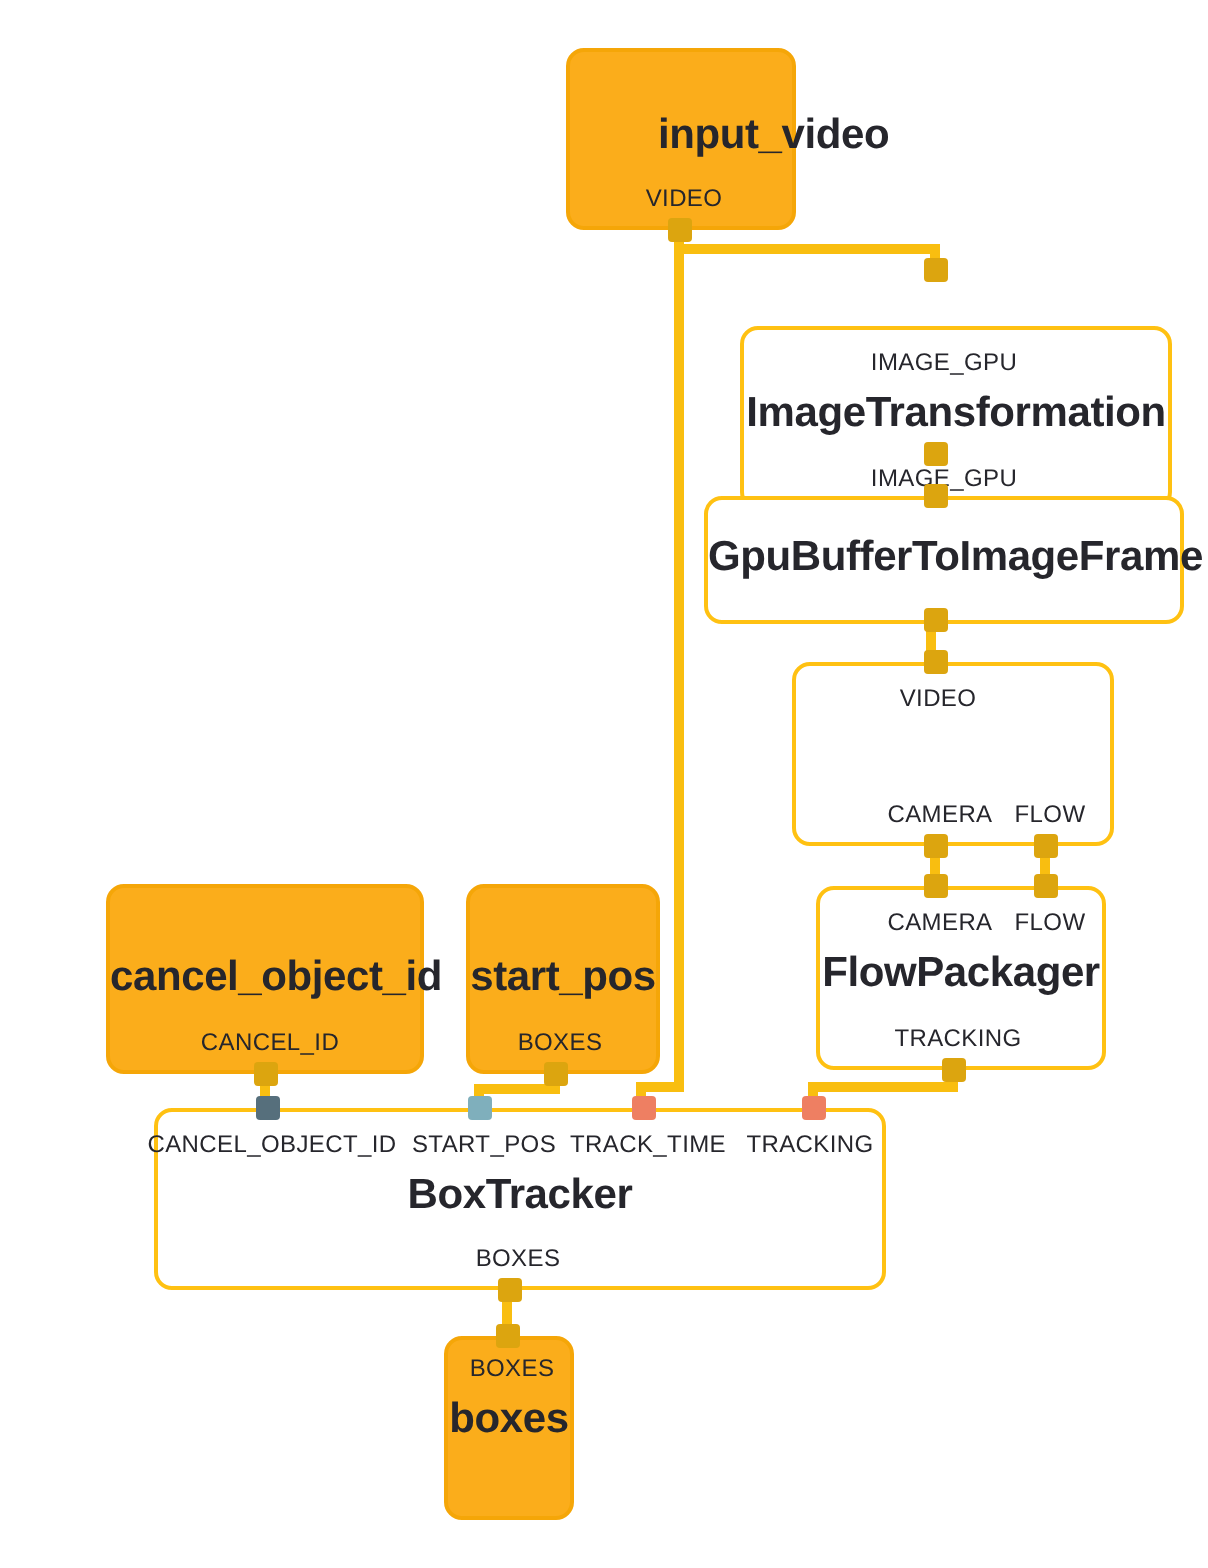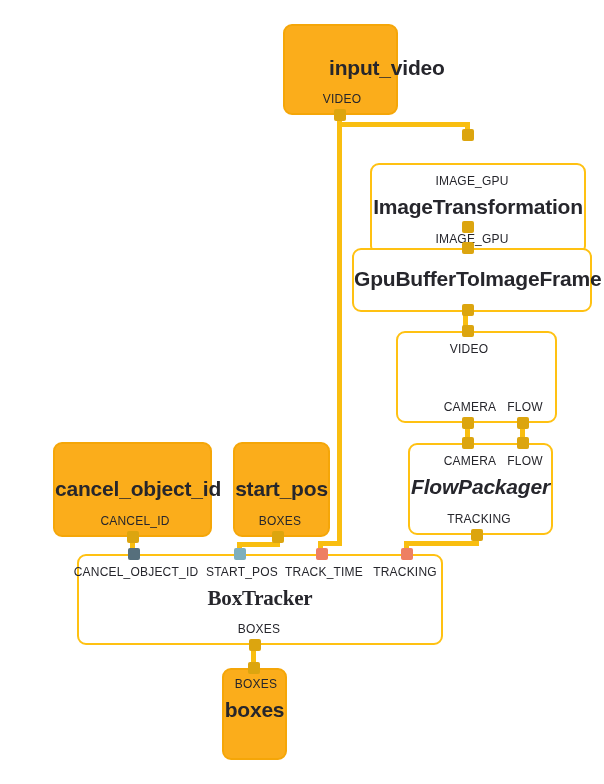--- a/index.html
+++ b/index.html
@@ -77,40 +77,40 @@
 
   <div class="node calc" style="left:396px;top:331px;width:161px;height:92px;">
     <div class="plabel" style="left:71px;top:9px;">VIDEO</div>
     <div class="plabel" style="left:72px;top:67px;">CAMERA</div>
     <div class="plabel" style="left:127px;top:67px;">FLOW</div>
   </div>
 
   <div class="node calc" style="left:408px;top:443px;width:145px;height:92px;">
     <div class="plabel" style="left:60px;top:9px;">CAMERA</div>
     <div class="plabel" style="left:115px;top:9px;">FLOW</div>
-    <div class="title" style="top:30px;font-style:italic;">FlowPackager</div>
+    <div class="title" style="top:30px;">FlowPackager</div>
     <div class="plabel" style="left:69px;top:67px;">TRACKING</div>
   </div>
 
   <div class="node stream" style="left:53px;top:442px;width:159px;height:95px;">
     <div class="title" style="top:33px;">cancel_object_id</div>
     <div class="plabel" style="left:80px;top:70px;">CANCEL_ID</div>
   </div>
 
   <div class="node stream" style="left:233px;top:442px;width:97px;height:95px;">
     <div class="title" style="top:33px;">start_pos</div>
     <div class="plabel" style="left:45px;top:70px;">BOXES</div>
   </div>
 
   <div class="node calc" style="left:77px;top:554px;width:366px;height:91px;">
     <div class="plabel" style="left:57px;top:9px;">CANCEL_OBJECT_ID</div>
     <div class="plabel" style="left:163px;top:9px;">START_POS</div>
     <div class="plabel" style="left:245px;top:9px;">TRACK_TIME</div>
     <div class="plabel" style="left:326px;top:9px;">TRACKING</div>
-    <div class="title" style="top:30px;font-family:Liberation Serif, serif;">BoxTracker</div>
+    <div class="title" style="top:30px;">BoxTracker</div>
     <div class="plabel" style="left:180px;top:66px;">BOXES</div>
   </div>
 
   <div class="node stream" style="left:222px;top:668px;width:65px;height:92px;">
     <div class="plabel" style="left:32px;top:7px;">BOXES</div>
     <div class="title" style="top:28px;">boxes</div>
   </div>
 
   <div class="pdot amber" style="left:334px;top:109px;"></div>
   <div class="pdot amber" style="left:462px;top:129px;"></div>

